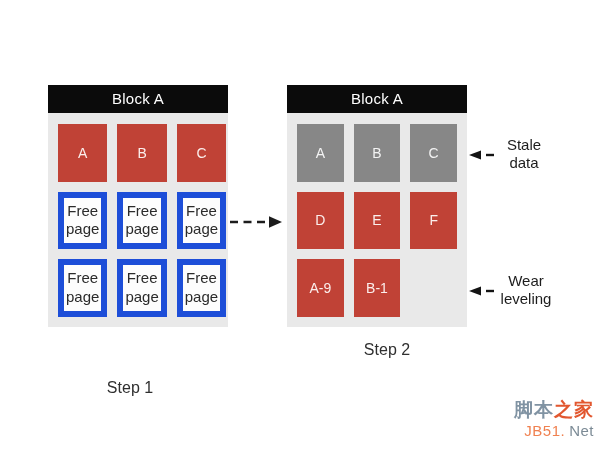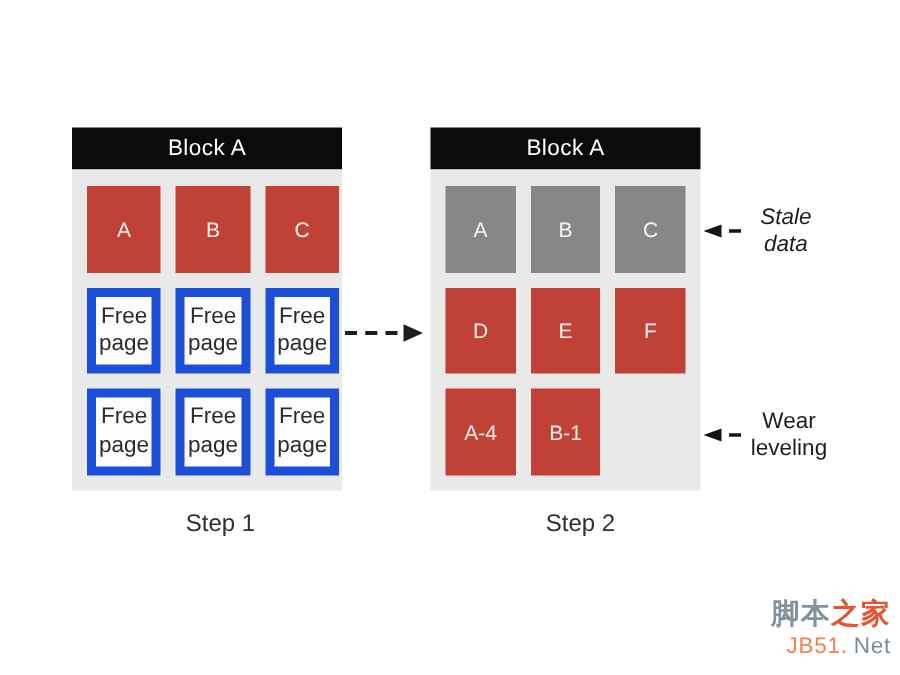--- a/index.html
+++ b/index.html
@@ -27,33 +27,33 @@
   .cell.used{background:#c04236;color:#fbeeec;}
   .cell.stale{background:#878787;color:#f3f3f3;}
   .cell.free{
     background:#fdfdfd;border:6px solid #1d4ed8;color:#2b2b2b;
     font-size:15px;line-height:1.25;padding:2px;
   }
   .step-label{
     position:absolute;top:341px;width:180px;text-align:center;
     font-size:16px;color:#2f2f2f;
   }
-  .step-label-1{left:57px;}
+  .step-label-1{left:40px;margin-top:38px;}
   .step-label-2{left:297px;}
   
   .mid-arrow{position:absolute;left:228px;top:214px;}
   .note-arrow{position:absolute;left:469px;}
   .note-arrow-stale{top:147px;}
   .note-arrow-wear{top:283px;}
   
   .note{
     position:absolute;text-align:center;font-size:15px;line-height:1.18;
     color:#1d1d1d;
   }
-  .note-stale{left:492px;top:136px;width:64px;font-style:italic;}
+  .note-stale{left:492px;top:136px;width:64px;}
   .note-wear{left:488px;top:272px;width:76px;}
   
   .watermark{position:absolute;right:6px;top:400px;text-align:right;line-height:1.1;}
   .wm-line1{font-size:19px;font-weight:bold;letter-spacing:1px;margin-left:20px;}
   .wm-cn-1{color:#8093a3;}
   .wm-cn-2{color:#e2572f;}
   .wm-line2{font-size:15px;letter-spacing:.5px;margin-top:2px;}
   .wm-jb{color:#f08150;}
   .wm-net{color:#7c8b96;margin-left:4px;}
 </style>
@@ -87,21 +87,21 @@
 
   <div class="block block-step2">
     <div class="block-header">Block A</div>
     <div class="block-body">
       <div class="cell stale">A</div>
       <div class="cell stale">B</div>
       <div class="cell stale">C</div>
       <div class="cell used">D</div>
       <div class="cell used">E</div>
       <div class="cell used">F</div>
-      <div class="cell used">A-4</div>
+      <div class="cell used">A-9</div>
       <div class="cell used">B-1</div>
     </div>
   </div>
   <div class="step-label step-label-2">Step 2</div>
 
   <div class="note-arrow note-arrow-stale">
     <svg width="27" height="12" viewBox="0 0 27 12">
       <polygon points="0,6 12,1.6 12,10.4" fill="#141414"></polygon>
       <line x1="17" y1="6" x2="25" y2="6" stroke="#141414" stroke-width="2.4"></line>
     </svg>

